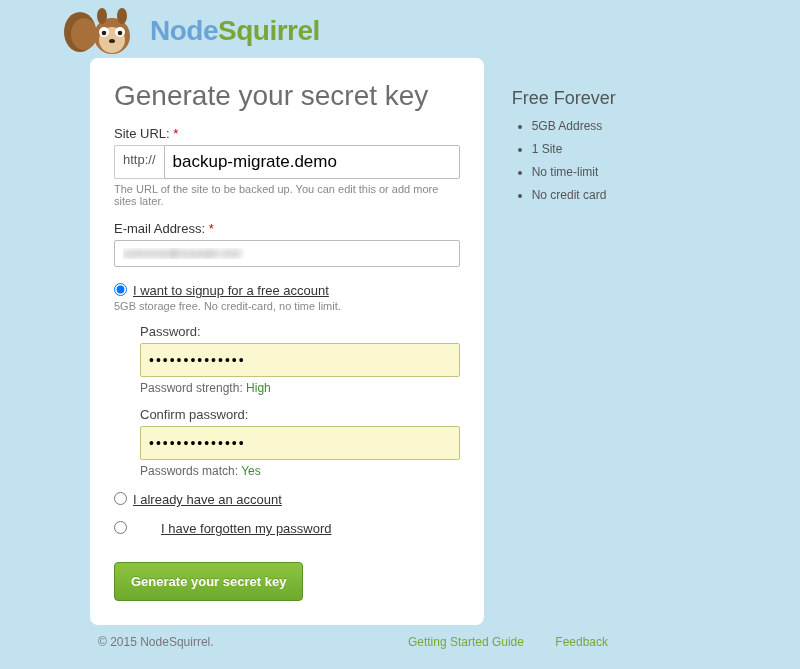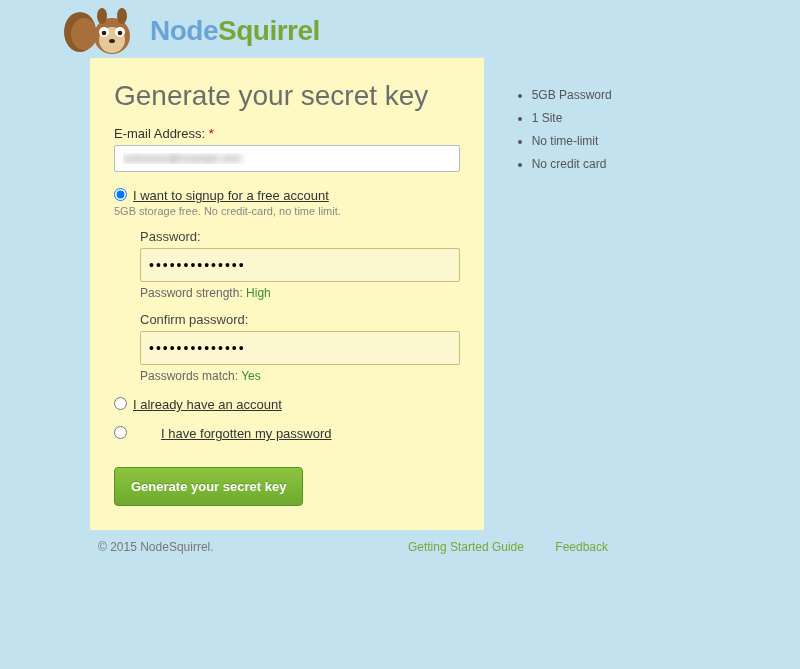--- a/index.html
+++ b/index.html
@@ -34,25 +34,26 @@
     }
     .brand .a { color: #6aa3d5; }
     .brand .b { color: #7aa638; }
     .columns {
       display: flex;
       align-items: flex-start;
       padding-top: 58px;
       padding-left: 90px;
     }
     .card {
-      background: #fef9c3;
+      background: #ffffff;
       width: 492px;
       padding: 22px 24px 24px 24px;
       position: relative;
       z-index: 2;
+      border-radius: 8px;
     }
     h1 {
       font-size: 28px;
       font-weight: 400;
       color: #6d6d6d;
       margin-bottom: 14px;
     }
     .field { margin-bottom: 12px; }
     .field-label {
       font-size: 13px;
@@ -210,20 +211,30 @@
       <ellipse cx="40" cy="10" rx="5" ry="8" fill="#8a5a2b"></ellipse>
       <ellipse cx="60" cy="10" rx="5" ry="8" fill="#8a5a2b"></ellipse>
     </svg>
     <span class="brand"><span class="a">Node</span><span class="b">Squirrel</span></span>
   </div>
 
   <div class="columns">
     <div class="card">
       <h1>Generate your secret key</h1>
 
+      <div class="field">
+        <label class="field-label">
+          <span>Site URL:</span> <span class="req">*</span>
+        </label>
+        <div class="url-row">
+          <span class="url-prefix">http://</span>
+          <input type="text" class="url-input" value="backup-migrate.demo" style="">
+        </div>
+        <div class="help">The URL of the site to be backed up. You can edit this or add more sites later.</div>
+      </div>
 
       <div class="field" style="margin-top:14px;">
         <label class="field-label">
           <span>E-mail Address:</span> <span class="req">*</span>
         </label>
         <input type="text" class="email-input" value="someone@example.test" style="">
       </div>
 
       <div class="radio-row" style="margin-top:16px;">
         <input type="radio" name="acct" id="r1" checked="" style="">
@@ -252,22 +263,23 @@
 
       <div class="radio-row spacer-radio" style="margin-bottom:8px;gap:34px;">
         <input type="radio" name="acct" id="r3" style="">
         <label for="r3">I have forgotten my password</label>
       </div>
 
       <button class="submit">Generate your secret key</button>
     </div>
 
     <aside class="sidebar">
+      <h2>Free Forever</h2>
       <ul>
-        <li>5GB Password</li>
+        <li>5GB Address</li>
         <li>1 Site</li>
         <li>No time-limit</li>
         <li>No credit card</li>
       </ul>
     </aside>
   </div>
 
   <div class="footer">
     <span class="copy">© 2015 NodeSquirrel.</span>
     <span class="links">

